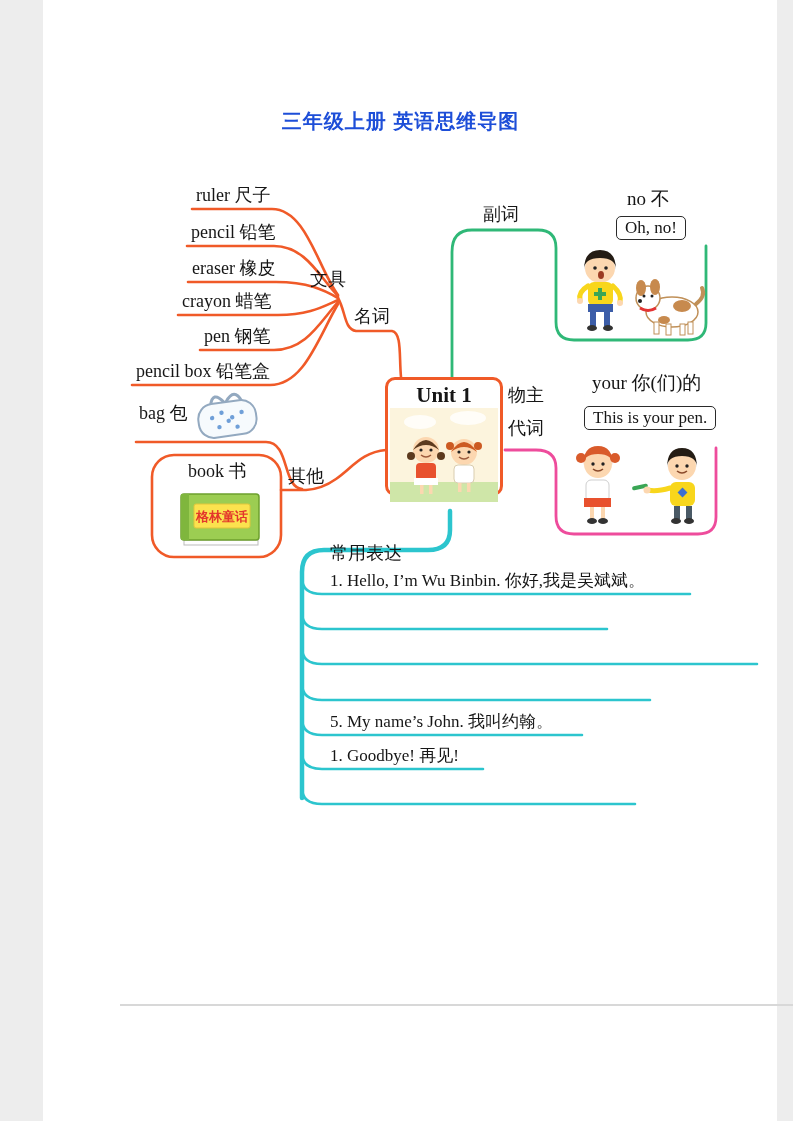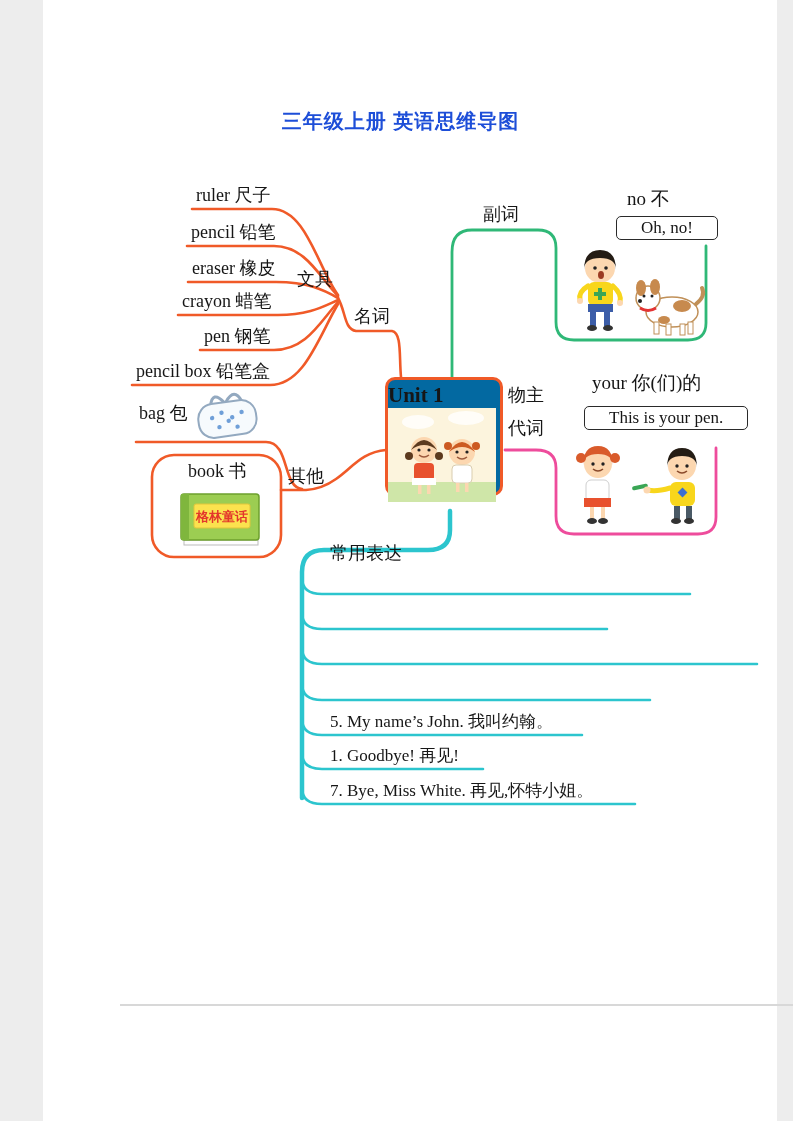--- a/index.html
+++ b/index.html
@@ -12,23 +12,23 @@
   .p{stroke:#ee4c9c;stroke-width:2.8;fill:none;stroke-linecap:round;}
   .t{stroke:#2cc5ce;stroke-width:2.6;fill:none;stroke-linecap:round;}
   .t-main{stroke-width:4.5;}
   .title{position:absolute;top:108px;left:4px;width:793px;text-align:center;z-index:2;
          font-family:"Liberation Sans","DejaVu Sans",sans-serif;font-weight:700;
          font-size:20px;color:#1d4ed8;letter-spacing:1px;}
   .lbl,.vocab,.exp{position:absolute;z-index:2;white-space:nowrap;font-size:18px;line-height:22px;}
   .exp{font-size:17px;line-height:22px;}
   .big19{font-size:19px;text-align:center;}
   .example-box{position:absolute;z-index:2;white-space:nowrap;background:#fff;
-               border:1.6px solid #2a2a2a;border-radius:5px;padding:1px 24px;font-size:17px;}
+               border:1.6px solid #2a2a2a;border-radius:5px;padding:1px 8px;font-size:17px;}
   .unit-box{position:absolute;left:385px;top:377px;width:118px;height:119px;z-index:3;
-            background:#0369a1;border:3px solid #f05a28;border-radius:10px;text-align:left;box-sizing:border-box;}
+            background:#ffffff;border:3px solid #f05a28;border-radius:10px;text-align:center;box-sizing:border-box;}
   .unit-label{font-weight:700;font-size:21px;margin-top:3px;}
   .illus{position:absolute;z-index:2;}
   .divider{position:absolute;left:120px;top:1004px;width:673px;height:2px;background:#d8d8d8;z-index:2;}
 </style>
 </head>
 <body>
 
 <div class="canvas">
   <div class="sheet"></div>
 
@@ -61,21 +61,21 @@
 
   <div class="title">三年级上册 英语思维导图</div>
 
   <div class="vocab" style="left:196px;top:184px">ruler 尺子</div>
   <div class="vocab" style="left:191px;top:221px">pencil 铅笔</div>
   <div class="vocab" style="left:192px;top:257px">eraser 橡皮</div>
   <div class="vocab" style="left:182px;top:290px">crayon 蜡笔</div>
   <div class="vocab" style="left:204px;top:325px">pen 钢笔</div>
   <div class="vocab" style="left:136px;top:360px">pencil box 铅笔盒</div>
 
-  <div class="lbl" style="left:297px;top:268px">文具</div>
+  <div class="lbl" style="left:310px;top:268px">文具</div>
   <div class="lbl" style="left:354px;top:305px">名词</div>
   <div class="lbl" style="left:288px;top:465px">其他</div>
   <div class="lbl" style="left:483px;top:203px">副词</div>
   <div class="lbl" style="left:508px;top:384px">物主</div>
   <div class="lbl" style="left:508px;top:417px">代词</div>
   <div class="lbl" style="left:330px;top:542px">常用表达</div>
 
   <div class="vocab" style="left:139px;top:402px">bag 包</div>
   <div class="vocab" style="left:188px;top:460px">book 书</div>
 
@@ -195,18 +195,18 @@
       <circle cx="125" cy="30" r="1.7" fill="#222222"></circle>
     <path d="M115,35 Q120,39 125,35" stroke="#8a4a2b" stroke-width="1.5" fill="none"></path>
     <rect x="108" y="46" width="25" height="24" rx="6" fill="#f8d61c"></rect>
     <rect x="117" y="53" width="7" height="7" fill="#3c6fd1" transform="rotate(45 120.5 56.5)"></rect>
     <rect x="112" y="70" width="6" height="13" fill="#4a5a66"></rect>
       <rect x="124" y="70" width="6" height="13" fill="#4a5a66"></rect>
     <ellipse cx="114" cy="85" rx="5" ry="3" fill="#333333"></ellipse>
       <ellipse cx="127" cy="85" rx="5" ry="3" fill="#333333"></ellipse>
   </svg>
 
+  <div class="exp" style="left:330px;top:570px">1. Hello, I’m Wu Binbin. 你好,我是吴斌斌。</div>
   <div class="exp" style="left:330px;top:711px">5. My name’s John. 我叫约翰。</div>
   <div class="exp" style="left:330px;top:745px">1. Goodbye! 再见!</div>
-  <div class="exp" style="left:330px;top:780px">7. Bye, Miss White. 再见,怀特小姐。</div>
 
   <div class="divider"></div>
 </div>
 
 </body></html>

